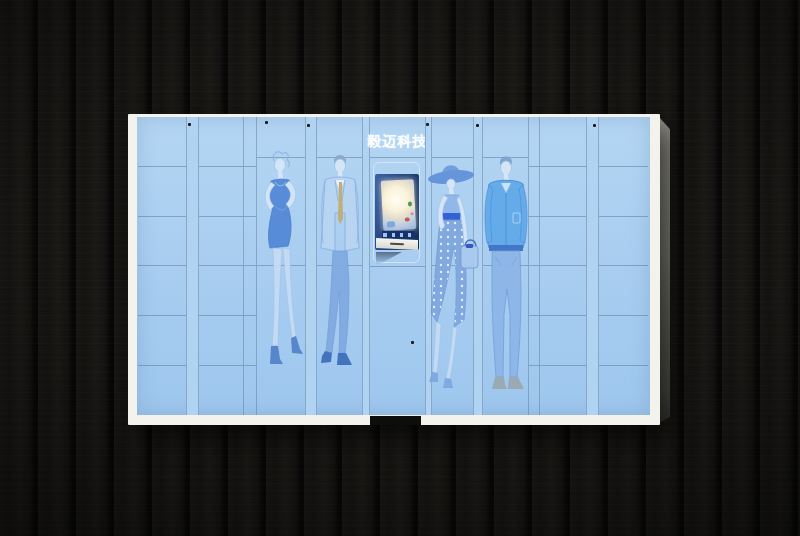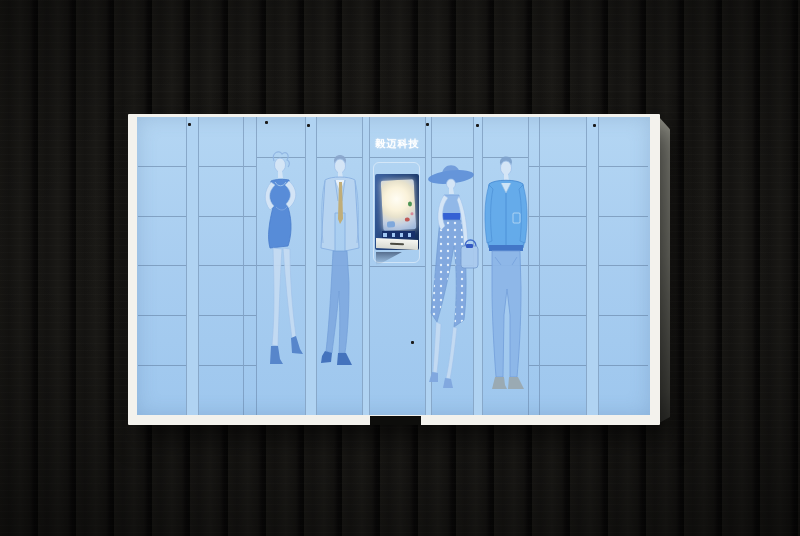--- a/index.html
+++ b/index.html
@@ -41,21 +41,21 @@
   .fdoor-m{height:108px;border-bottom:1px solid rgba(88,116,150,.5);}
   .fdoor-b{height:149px;}
 
   .lock-dot{position:absolute;width:3px;height:3px;background:#1b1b1b;border-radius:1px;}
 
   
   .kiosk{position:absolute;top:0;height:100%;}
   .k-top{position:absolute;left:0;top:0;width:100%;height:41px;
     border-bottom:1px solid rgba(88,116,150,.5);
     display:flex;align-items:flex-end;justify-content:center;padding-bottom:6px;}
-  .brand{color:#ffffff;font-size:10px;font-weight:bold;letter-spacing:1px;
+  .brand{color:#ffffff;font-size:14px;font-weight:bold;letter-spacing:1px;
     text-shadow:0 0 2px rgba(255,255,255,.6);white-space:nowrap;}
   .k-outline{position:absolute;left:3px;top:45px;width:47px;height:101px;
     border:1px solid rgba(235,244,252,.6);border-radius:6px;}
   .k-recess{position:absolute;left:5px;top:57px;width:44px;height:76px;border-radius:2px;
     background:linear-gradient(105deg,#3c62a2 0%,#244680 40%,#132c58 100%);overflow:hidden;}
   .k-screen{position:absolute;left:7px;top:6px;width:33px;height:50px;
     transform:rotate(-3deg);border-radius:2px;
     background:radial-gradient(circle at 45% 38%, #fffdf4 0%, #faf2da 32%, #e8e2cc 50%, #c3cfe2 72%, #93b0d8 100%);
     box-shadow:0 0 6px rgba(255,250,230,.7);}
   .speck{position:absolute;border-radius:50%;}

